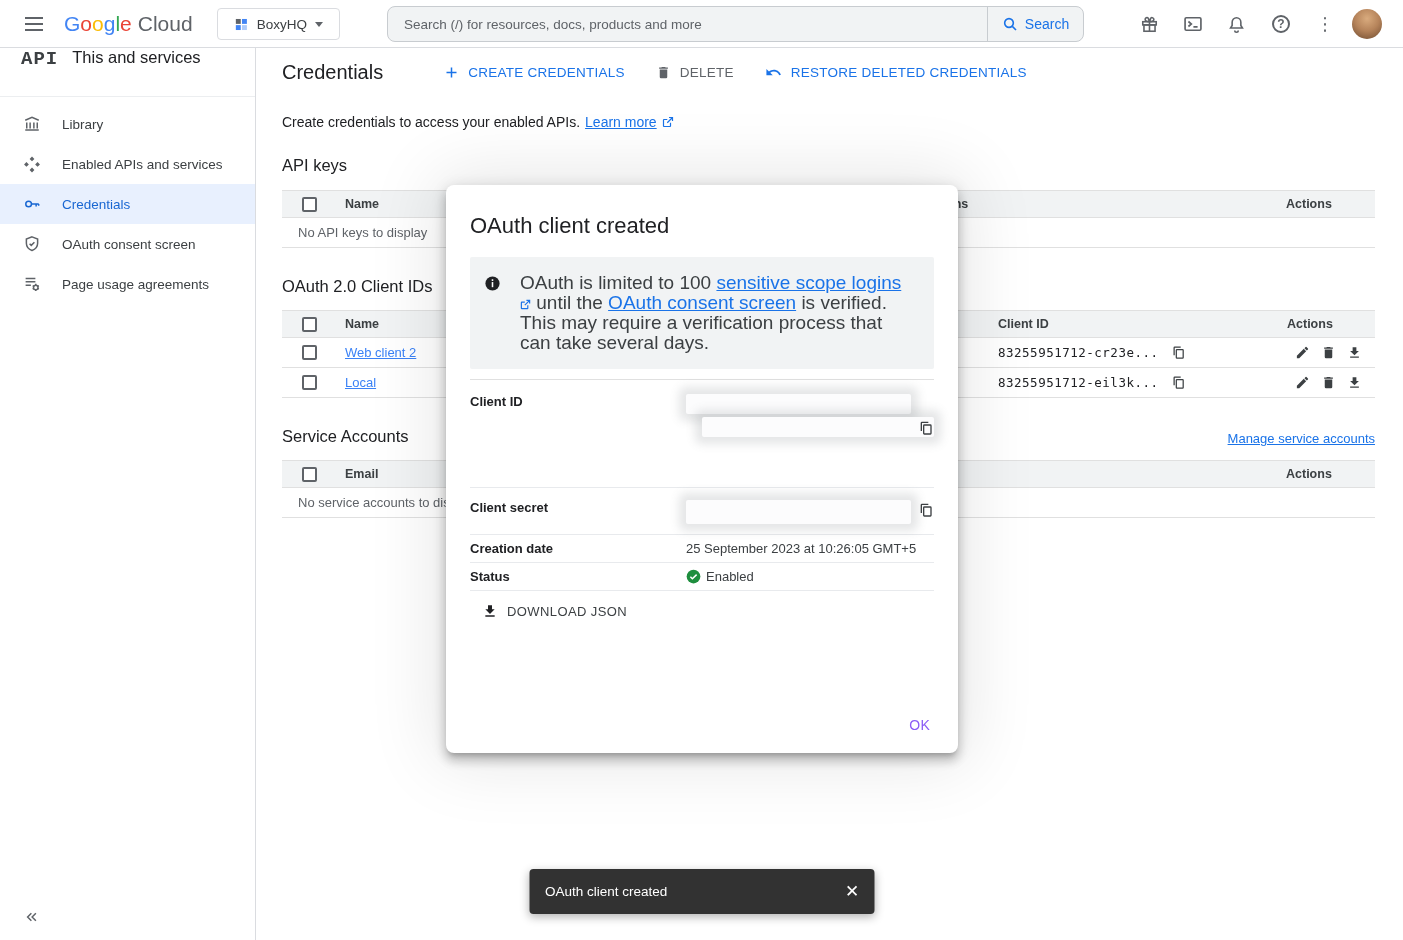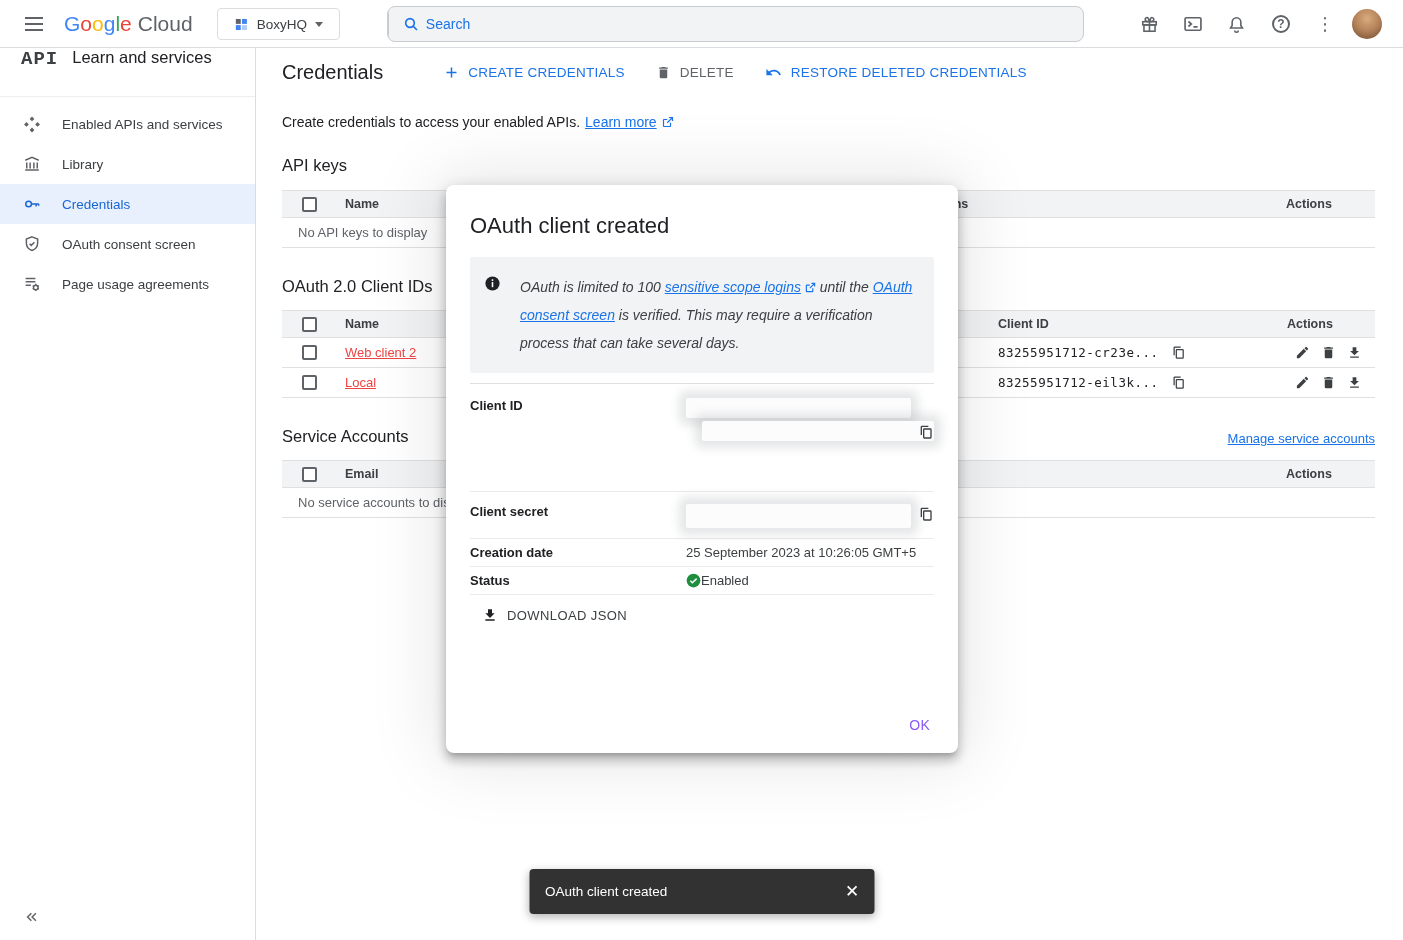--- a/index.html
+++ b/index.html
@@ -61,47 +61,47 @@
   .cb { width:15px; height:15px; border:2px solid #5f6368; border-radius:2px; display:inline-block; cursor:pointer; background:#fff; }
   .c-name-api { width:551px; flex-shrink:0; }
   .c-restr { flex:1; }
   .c-name-oauth { width:653px; flex-shrink:0; }
   .c-cid { width:289px; flex-shrink:0; display:flex; align-items:center; gap:12px; }
   .c-email { flex:1; }
   .c-actions { width:89px; flex-shrink:0; padding-right:16px; }
   .c-actions-icons { width:89px; flex-shrink:0; display:flex; justify-content:flex-end; align-items:center; gap:11px; padding-right:14px; color:#3c4043; }
   .c-empty { padding-left:16px; }
   .mono { font-family:"DejaVu Sans Mono", monospace; font-size:12.5px; color:#202124; letter-spacing:.5px; }
-  .rowlink { color:#ef4444; text-decoration:underline; font-size:13px; cursor:pointer; }
+  .rowlink { color:#3b82f6; text-decoration:underline; font-size:13px; cursor:pointer; }
   .icon-btn { display:inline-flex; align-items:center; justify-content:center; color:inherit; }
   .copy-ic { color:#3c4043; }
 
   
   .dialog { position:absolute; left:446px; top:185px; width:512px; height:568px; background:#fff; border-radius:8px; padding:24px; z-index:10;
             box-shadow:0 8px 10px 1px rgba(0,0,0,.14), 0 3px 14px 2px rgba(0,0,0,.12), 0 5px 5px -3px rgba(0,0,0,.2), 0 0 70px 10px rgba(0,0,0,.10); }
   .dlg-title { font-size:22px; font-weight:400; color:#202124; margin-top:4px; }
   .dlg-body { margin-top:20px; font-size:13px; line-height:20px; color:#3c4043; width:442px; }
   .dlg-notice { margin-top:18px; background:#f1f3f4; border-radius:2px; display:flex; gap:19px; padding:16px 18px 16px 14px; align-items:flex-start; }
   .notice-ic { flex-shrink:0; margin-top:2px; }
-  .notice-text { font-size:14px; line-height:28px; color:#3c4043;font-style:italic; }
+  .notice-text { font-size:19px; line-height:20px; color:#3c4043; }
   .fields { margin-top:10px; border-top:1px solid #e0e0e0; }
   .frow { display:flex; border-bottom:1px solid #e8eaed; position:relative; }
   .flabel { width:216px; flex-shrink:0; font-size:13px; font-weight:700; color:#202124; }
   .fvalue { flex:1; font-size:13px; color:#3c4043; position:relative; }
   .row-cid { padding:14px 0 50px; }
   .row-secret { padding:12px 0 10px; }
   .row-date, .row-status { padding:6px 0; align-items:center; }
   .blob { background:#fcfcfd; border-radius:2px; box-shadow:0 0 10px 7px rgba(95,99,104,.16); }
   .blob1 { width:225px; height:20px; }
   .blob2 { width:232px; height:20px; margin:3px 0 0 16px; }
   .blob3 { width:225px; height:24px; }
   .copy-abs { position:absolute; right:0; color:#3c4043; }
   .copy-cid { top:40px; }
   .copy-secret { top:14px; }
-  .status-val { display:flex; align-items:center; }
+  .status-val { display:flex; align-items:center; gap:5px; }
   .dl-btn { margin:12px 0 0 12px; display:inline-flex; align-items:center; gap:9px; font-size:13px; font-weight:500; letter-spacing:.4px; color:#3c4043;text-align:center; }
   .ok-btn { position:absolute; right:28px; bottom:20px; font-size:14px; font-weight:500; letter-spacing:.25px; color:#8b5cf6; }
 
   
   .snackbar { position:absolute; left:50%; transform:translateX(-50%); bottom:26px; width:345px; height:45px; background:#323232; border-radius:4px; display:flex; align-items:center; padding-left:16px; z-index:30; box-shadow:0 3px 10px rgba(0,0,0,.3); }
   .snack-msg { color:#fff; font-size:13.5px; flex:1; }
   .snack-close { width:44px; height:45px; display:flex; align-items:center; justify-content:center; color:#fff; font-size:17px; }
 
   svg { display:block; }
 </style>
@@ -127,20 +127,21 @@
     <svg width="15" height="15" viewBox="0 0 24 24">
         <rect x="3" y="3" width="8" height="8" fill="#5f6368"></rect>
         <rect x="13" y="3" width="8" height="8" fill="#4285F4"></rect>
         <rect x="3" y="13" width="8" height="8" fill="#4285F4"></rect>
         <rect x="13" y="13" width="8" height="8" fill="#aecbfa"></rect>
       </svg>
     <span>BoxyHQ</span>
     <span class="caret"></span>
   </button>
   <div class="searchbar">
+    <input class="search-input" type="text" placeholder="Search (/) for resources, docs, products and more" style="">
     <button class="search-btn">
       <svg width="16" height="16" viewBox="0 0 24 24" fill="none" stroke="#1a73e8" stroke-width="2.4">
           <circle cx="10.5" cy="10.5" r="6.5"></circle>
           <path d="M15.5 15.5L21 21"></path>
         </svg>
       <span>Search</span>
     </button>
   </div>
   <button class="tb-icon" style="left:1135px">
     <svg width="19" height="19" viewBox="0 0 24 24" fill="none" stroke="#5f6368" stroke-width="2">
@@ -166,38 +167,38 @@
   </button>
   <button class="tb-icon" style="left:1311px">
     <span class="tb-dots">⋮</span>
   </button>
   <div class="avatar"></div>
 </header>
 
 <aside class="sidebar">
   <div class="side-head">
     <span class="api-glyph">API</span>
-    <span class="side-title">Learn and services</span>
+    <span class="side-title">This and services</span>
   </div>
   <nav class="side-nav">
+    <div class="side-item">
+      <span class="s-icon">
+        <svg width="18" height="18" viewBox="0 0 24 24" fill="none" stroke="currentColor" stroke-width="2">
+            <path d="M3 7l9-4 9 4M5 10v8M9.5 10v8M14.5 10v8M19 10v8M3 20h18"></path>
+          </svg>
+      </span>
+      <span>Library</span>
+    </div>
     <div class="side-item">
       <span class="s-icon">
         <svg width="18" height="18" viewBox="0 0 24 24" fill="currentColor">
             <path d="M12 2l3.2 3.2L12 8.4 8.8 5.2zM4.6 9.4l3.2 3.2-3.2 3.2-3.2-3.2zM19.4 9.4l3.2 3.2-3.2 3.2-3.2-3.2zM12 16.8l3.2 3.2-3.2 3.2-3.2-3.2z"></path>
           </svg>
       </span>
       <span>Enabled APIs and services</span>
-    </div>
-    <div class="side-item">
-      <span class="s-icon">
-        <svg width="18" height="18" viewBox="0 0 24 24" fill="none" stroke="currentColor" stroke-width="2">
-            <path d="M3 7l9-4 9 4M5 10v8M9.5 10v8M14.5 10v8M19 10v8M3 20h18"></path>
-          </svg>
-      </span>
-      <span>Library</span>
     </div>
     <div class="side-item selected">
       <span class="s-icon">
         <svg width="18" height="18" viewBox="0 0 24 24" fill="none" stroke="currentColor" stroke-width="2">
             <circle cx="7.5" cy="12" r="3.8"></circle>
             <path d="M11.3 12H21M17.5 12v3.4M20.9 12v2.4"></path>
           </svg>
       </span>
       <span>Credentials</span>
     </div>

